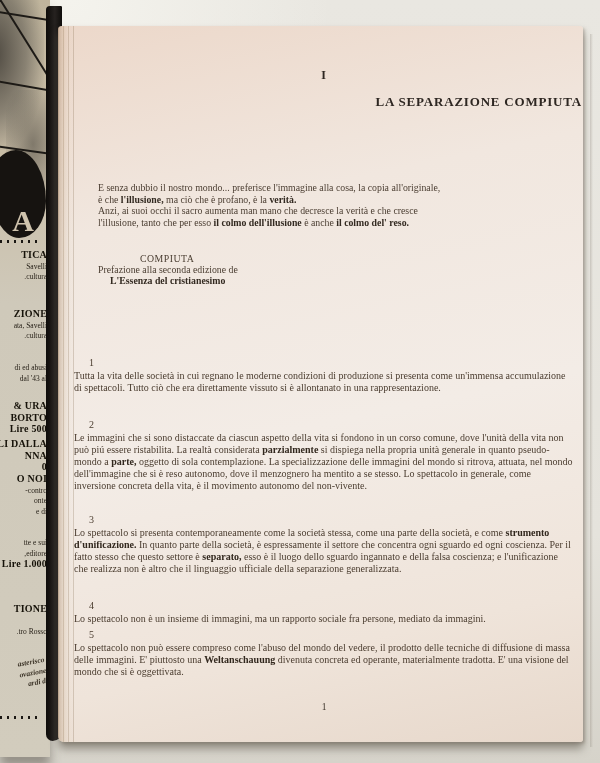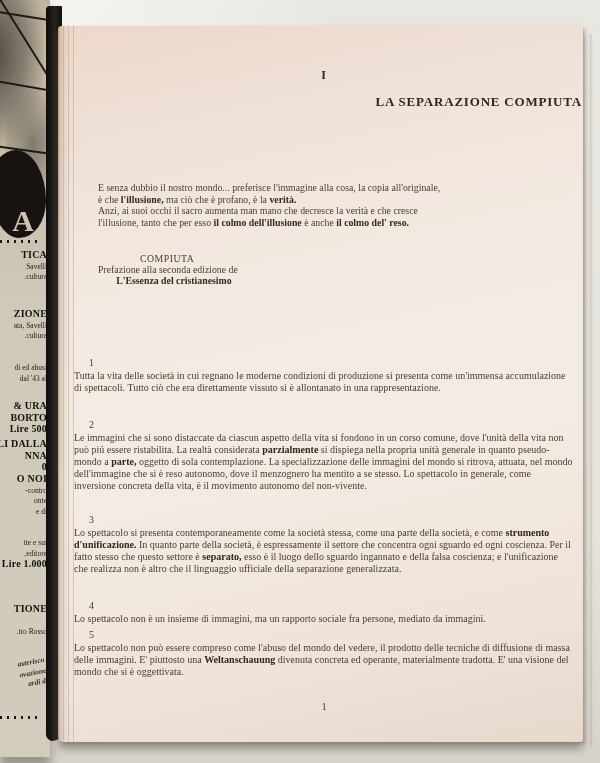--- a/index.html
+++ b/index.html
@@ -63,21 +63,21 @@
     font-weight:bold;font-size:12px;letter-spacing:1px;color:#2e2722;}
   .chapter-title{position:absolute;top:68px;left:8px;width:100%;text-align:right;
     font-weight:bold;font-size:13px;letter-spacing:.8px;color:#2e2722;}
 
   .epigraph{position:absolute;top:156px;left:24px;width:470px;
     font-size:9.8px;line-height:11.6px;white-space:nowrap;color:#4a3d31;}
   .epigraph b{color:#332a21;}
 
   .attribution{position:absolute;top:227px;left:24px;font-size:9.8px;line-height:11px;color:#4a3d31;}
   .attr-name{margin-left:42px;letter-spacing:.5px;}
-  .attr-work{font-weight:bold;margin-left:12px;color:#332a21;text-align:center;}
+  .attr-work{font-weight:bold;margin-left:12px;color:#332a21;}
 
   .thesis{position:absolute;left:0;width:500px;font-size:10px;line-height:12px;color:#4a3c2f;}
   .thesis .tnum{margin-left:15px;margin-bottom:1px;}
   .thesis b{color:#31271d;}
 
   .page-number{position:absolute;top:676px;left:0;width:100%;text-align:center;
     font-size:9.5px;color:#3c332a;}
 </style>
 </head>
 <body>

